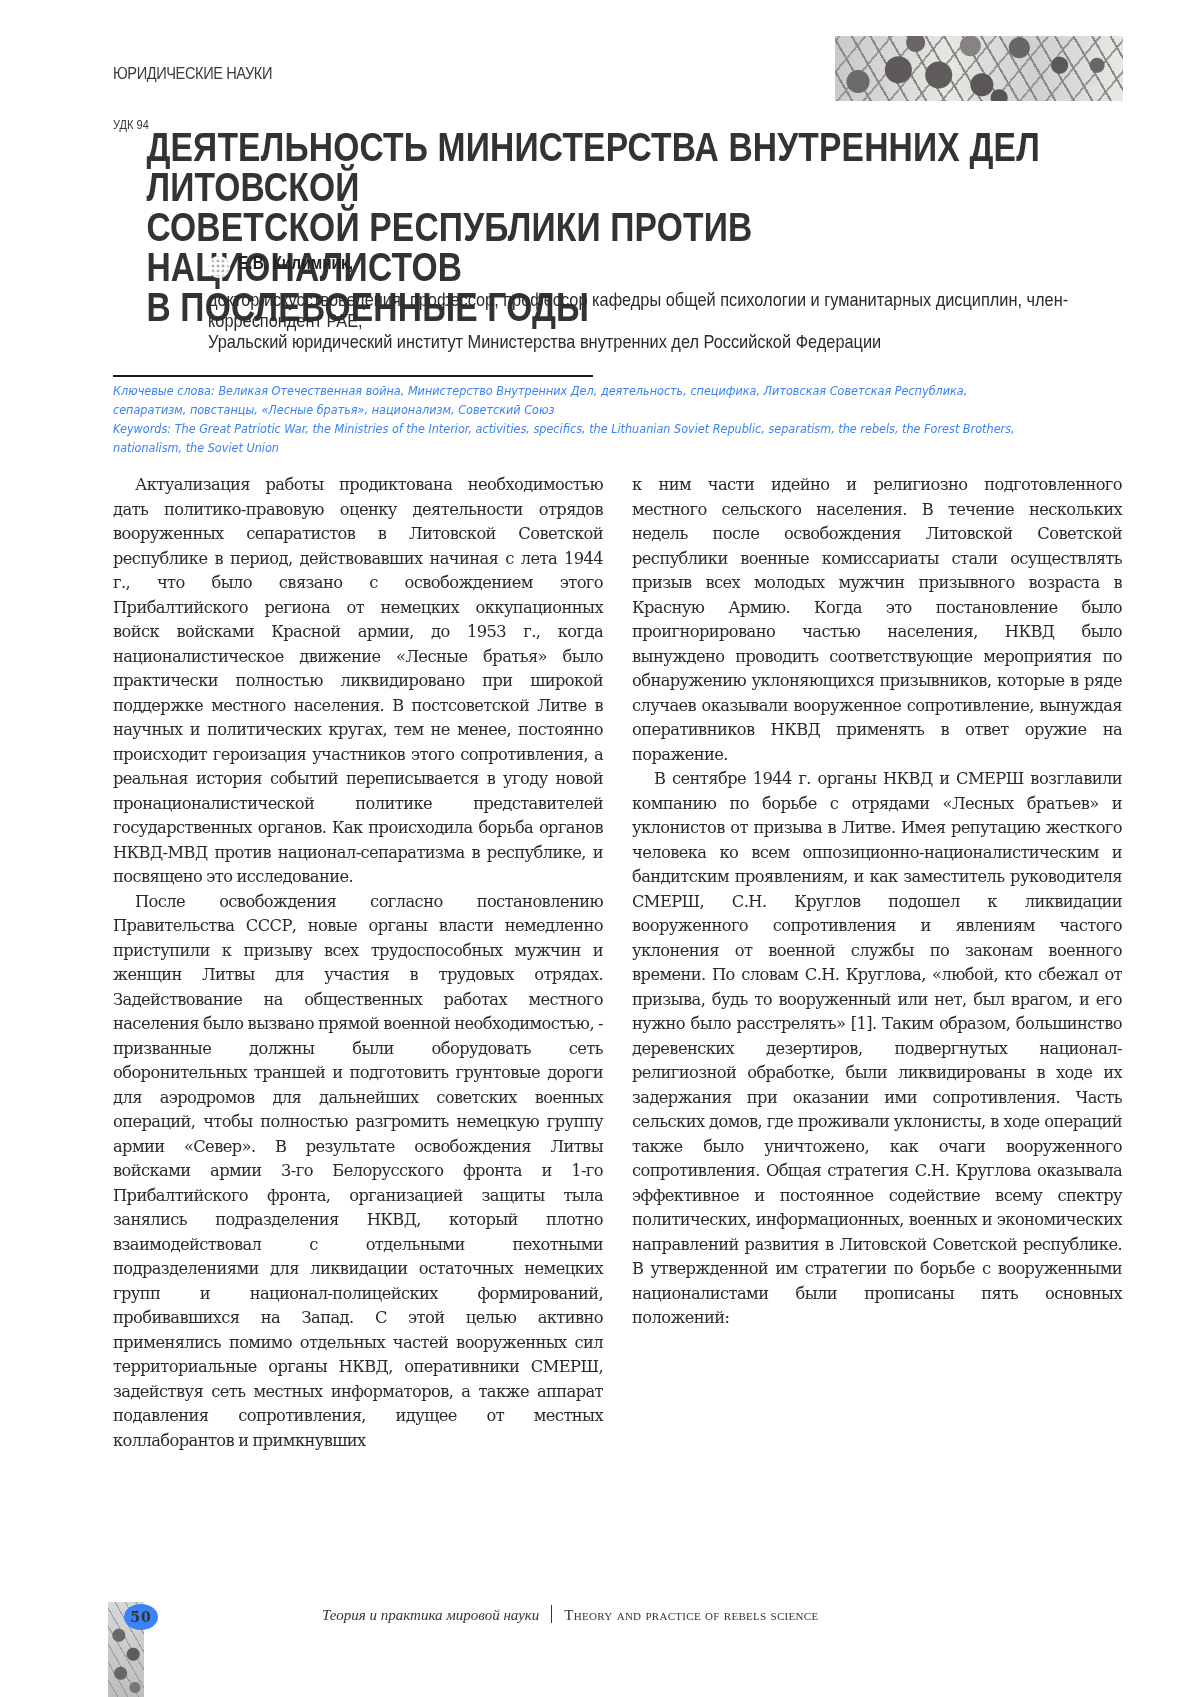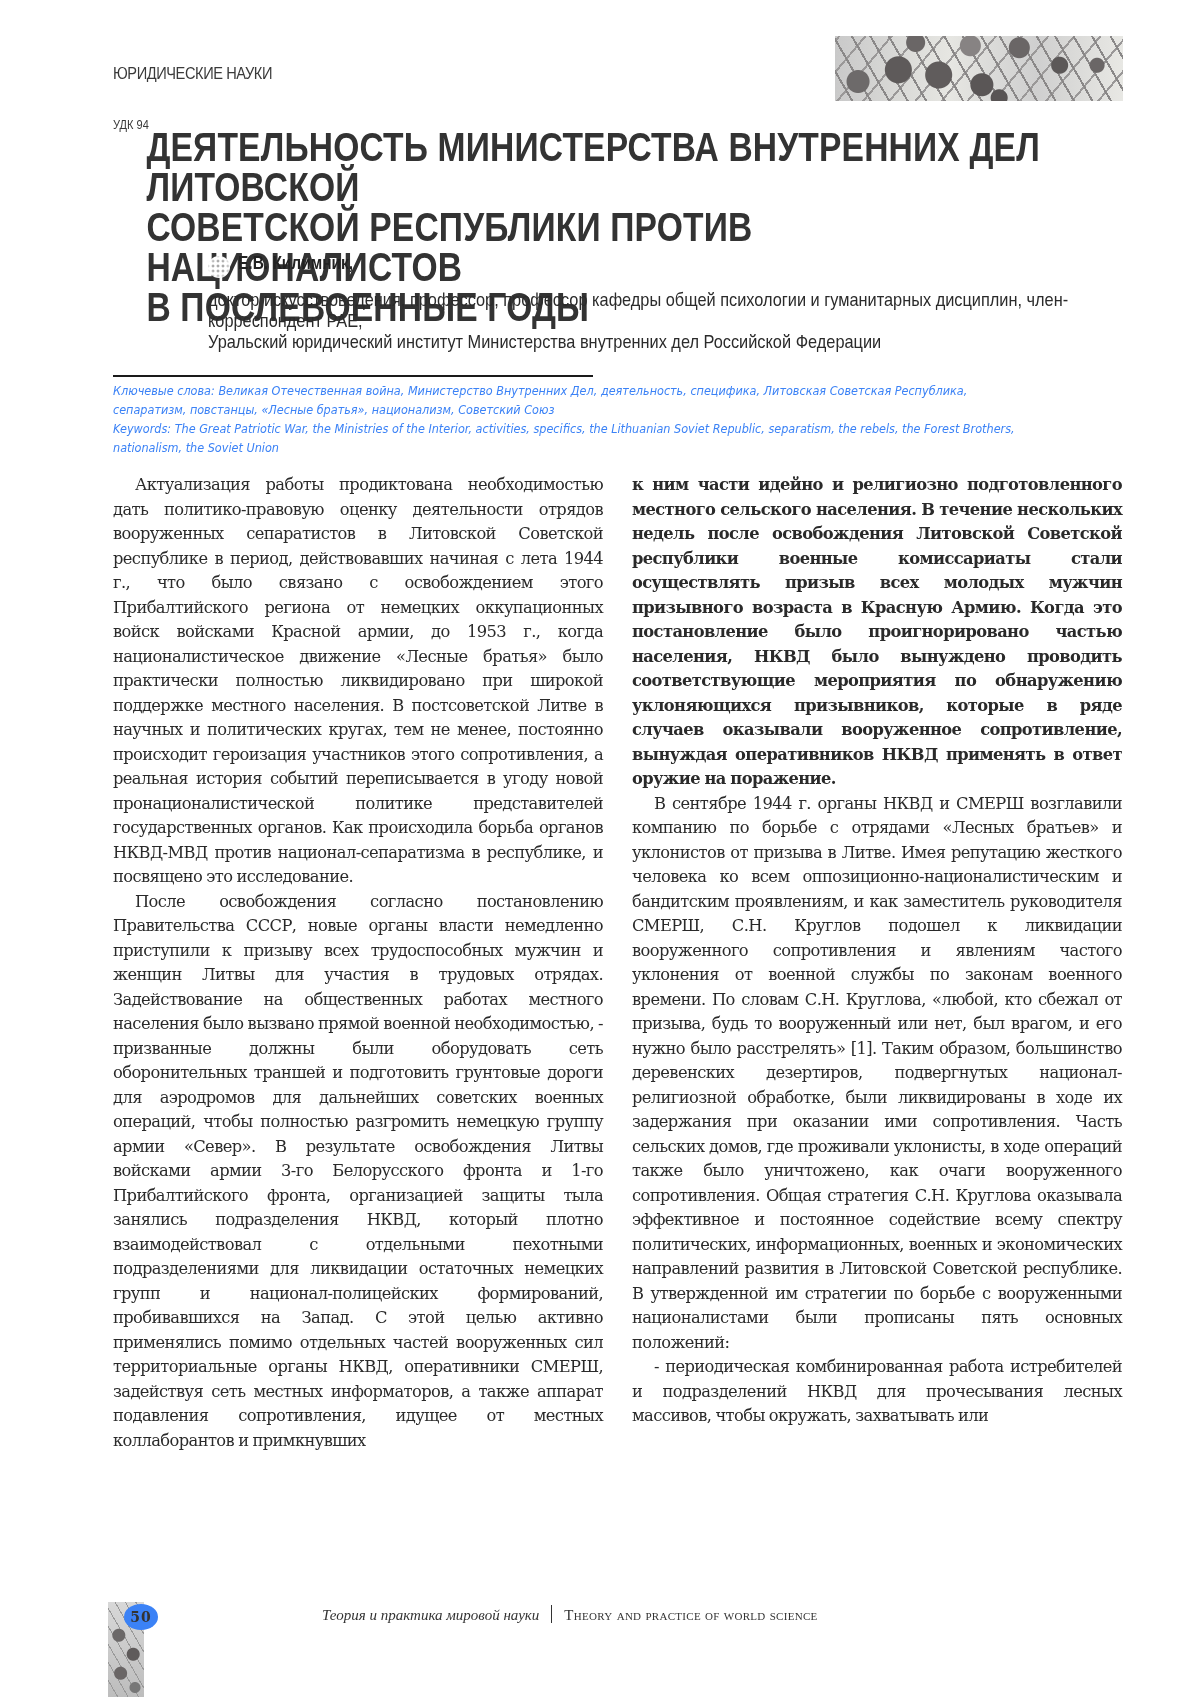--- a/index.html
+++ b/index.html
@@ -30,21 +30,21 @@
   .author { left: 238px; top: 253px; font-family: "Liberation Sans", sans-serif; font-weight: bold; font-size: 18px; color: #222; transform: scaleX(0.86); transform-origin: left; }
   .affil { left: 208px; top: 289px; width: 940px; font-family: "Liberation Sans", sans-serif; font-size: 19px; line-height: 21px; color: #2b2b2b; }
   .affil span { display: block; transform: scaleX(0.86); transform-origin: left; white-space: nowrap; }
   .divider { left: 113px; top: 375px; width: 480px; height: 2px; background: #1a1a1a; }
   .keywords { left: 113px; top: 381px; width: 1010px; font-family: "DejaVu Sans", sans-serif; font-style: italic; font-size: 12.5px; line-height: 19px; color: #3b82f6; }
   .keywords .kl { display: block; transform: scaleX(0.9); transform-origin: left; white-space: nowrap; }
   .col { top: 473px; font-family: "DejaVu Serif", serif; font-size: 16.3px; line-height: 24.5px; color: #2a2a2a; text-align: justify; }
   .col-left { left: 113px; width: 490px; }
   .col-right { left: 632px; width: 490px; }
   .col p { margin: 0; text-indent: 22px; letter-spacing: -0.6px; word-spacing: -0.5px; }
-  .col p.noindent { text-indent: 0; font-weight: bold; }
+  .col p.noindent { text-indent: 0; }
   .footer-art { left: 108px; top: 1602px; width: 36px; height: 95px;
     background:
       radial-gradient(circle at 30% 35%, #6b6868 0 6px, transparent 7px),
       radial-gradient(circle at 70% 55%, #5f5b5b 0 6px, transparent 7px),
       radial-gradient(circle at 35% 75%, #6a6666 0 6px, transparent 7px),
       radial-gradient(circle at 75% 90%, #777 0 5px, transparent 6px),
       repeating-linear-gradient(60deg, transparent 0 8px, #999 8px 9px),
       linear-gradient(180deg, #d8d8d8, #bdbdbd); }
   .page-num { left: 124px; top: 1604px; width: 34px; height: 26px; border-radius: 50%; background: #3b82f6; font-family: "DejaVu Serif", serif; font-weight: bold; font-size: 14px; text-align: center; line-height: 26px; color: #333; letter-spacing: 1px; }
   .journal { left: 322px; top: 1605px; font-family: "Liberation Serif", serif; font-size: 15px; color: #333; }
@@ -83,20 +83,19 @@
 </div>
 
 <div class="abs col col-left">
   <p>Актуализация работы продиктована необходимостью дать политико-правовую оценку деятельности отрядов вооруженных сепаратистов в Литовской Советской республике в период, действовавших начиная с лета 1944 г., что было связано с освобождением этого Прибалтийского региона от немецких оккупационных войск войсками Красной армии, до 1953 г., когда националистическое движение «Лесные братья» было практически полностью ликвидировано при широкой поддержке местного населения. В постсоветской Литве в научных и политических кругах, тем не менее, постоянно происходит героизация участников этого сопротивления, а реальная история событий переписывается в угоду новой пронационалистической политике представителей государственных органов. Как происходила борьба органов НКВД-МВД против национал-сепаратизма в республике, и посвящено это исследование.</p>
   <p>После освобождения согласно постановлению Правительства СССР, новые органы власти немедленно приступили к призыву всех трудоспособных мужчин и женщин Литвы для участия в трудовых отрядах. Задействование на общественных работах местного населения было вызвано прямой военной необходимостью, - призванные должны были оборудовать сеть оборонительных траншей и подготовить грунтовые дороги для аэродромов для дальнейших советских военных операций, чтобы полностью разгромить немецкую группу армии «Север». В результате освобождения Литвы войсками армии 3-го Белорусского фронта и 1-го Прибалтийского фронта, организацией защиты тыла занялись подразделения НКВД, который плотно взаимодействовал с отдельными пехотными подразделениями для ликвидации остаточных немецких групп и национал-полицейских формирований, пробивавшихся на Запад. С этой целью активно применялись помимо отдельных частей вооруженных сил территориальные органы НКВД, оперативники СМЕРШ, задействуя сеть местных информаторов, а также аппарат подавления сопротивления, идущее от местных коллаборантов и примкнувших</p>
 </div>
 
 <div class="abs col col-right">
   <p class="noindent">к ним части идейно и религиозно подготовленного местного сельского населения. В течение нескольких недель после освобождения Литовской Советской республики военные комиссариаты стали осуществлять призыв всех молодых мужчин призывного возраста в Красную Армию. Когда это постановление было проигнорировано частью населения, НКВД было вынуждено проводить соответствующие мероприятия по обнаружению уклоняющихся призывников, которые в ряде случаев оказывали вооруженное сопротивление, вынуждая оперативников НКВД применять в ответ оружие на поражение.</p>
   <p>В сентябре 1944 г. органы НКВД и СМЕРШ возглавили компанию по борьбе с отрядами «Лесных братьев» и уклонистов от призыва в Литве. Имея репутацию жесткого человека ко всем оппозиционно-националистическим и бандитским проявлениям, и как заместитель руководителя СМЕРШ, С.Н. Круглов подошел к ликвидации вооруженного сопротивления и явлениям частого уклонения от военной службы по законам военного времени. По словам С.Н. Круглова, «любой, кто сбежал от призыва, будь то вооруженный или нет, был врагом, и его нужно было расстрелять» [1]. Таким образом, большинство деревенских дезертиров, подвергнутых национал-религиозной обработке, были ликвидированы в ходе их задержания при оказании ими сопротивления. Часть сельских домов, где проживали уклонисты, в ходе операций также было уничтожено, как очаги вооруженного сопротивления. Общая стратегия С.Н. Круглова оказывала эффективное и постоянное содействие всему спектру политических, информационных, военных и экономических направлений развития в Литовской Советской республике. В утвержденной им стратегии по борьбе с вооруженными националистами были прописаны пять основных положений:</p>
-  <p>- периодическая комбинированная работа истребителей и подразделений НКВД для прочесывания лесных массивов, чтобы окружать, захватывать или</p>
 </div>
 
 <div class="abs footer-art"></div>
 <div class="abs page-num">50</div>
 <div class="abs journal">
-  <span class="ru">Теория и практика мировой науки</span><span class="sep"></span><span class="en">Theory and practice of world science</span>
+  <span class="ru">Теория и практика мировой науки</span><span class="sep"></span><span class="en">Theory and practice of rebels science</span>
 </div>
 
 </body></html>

